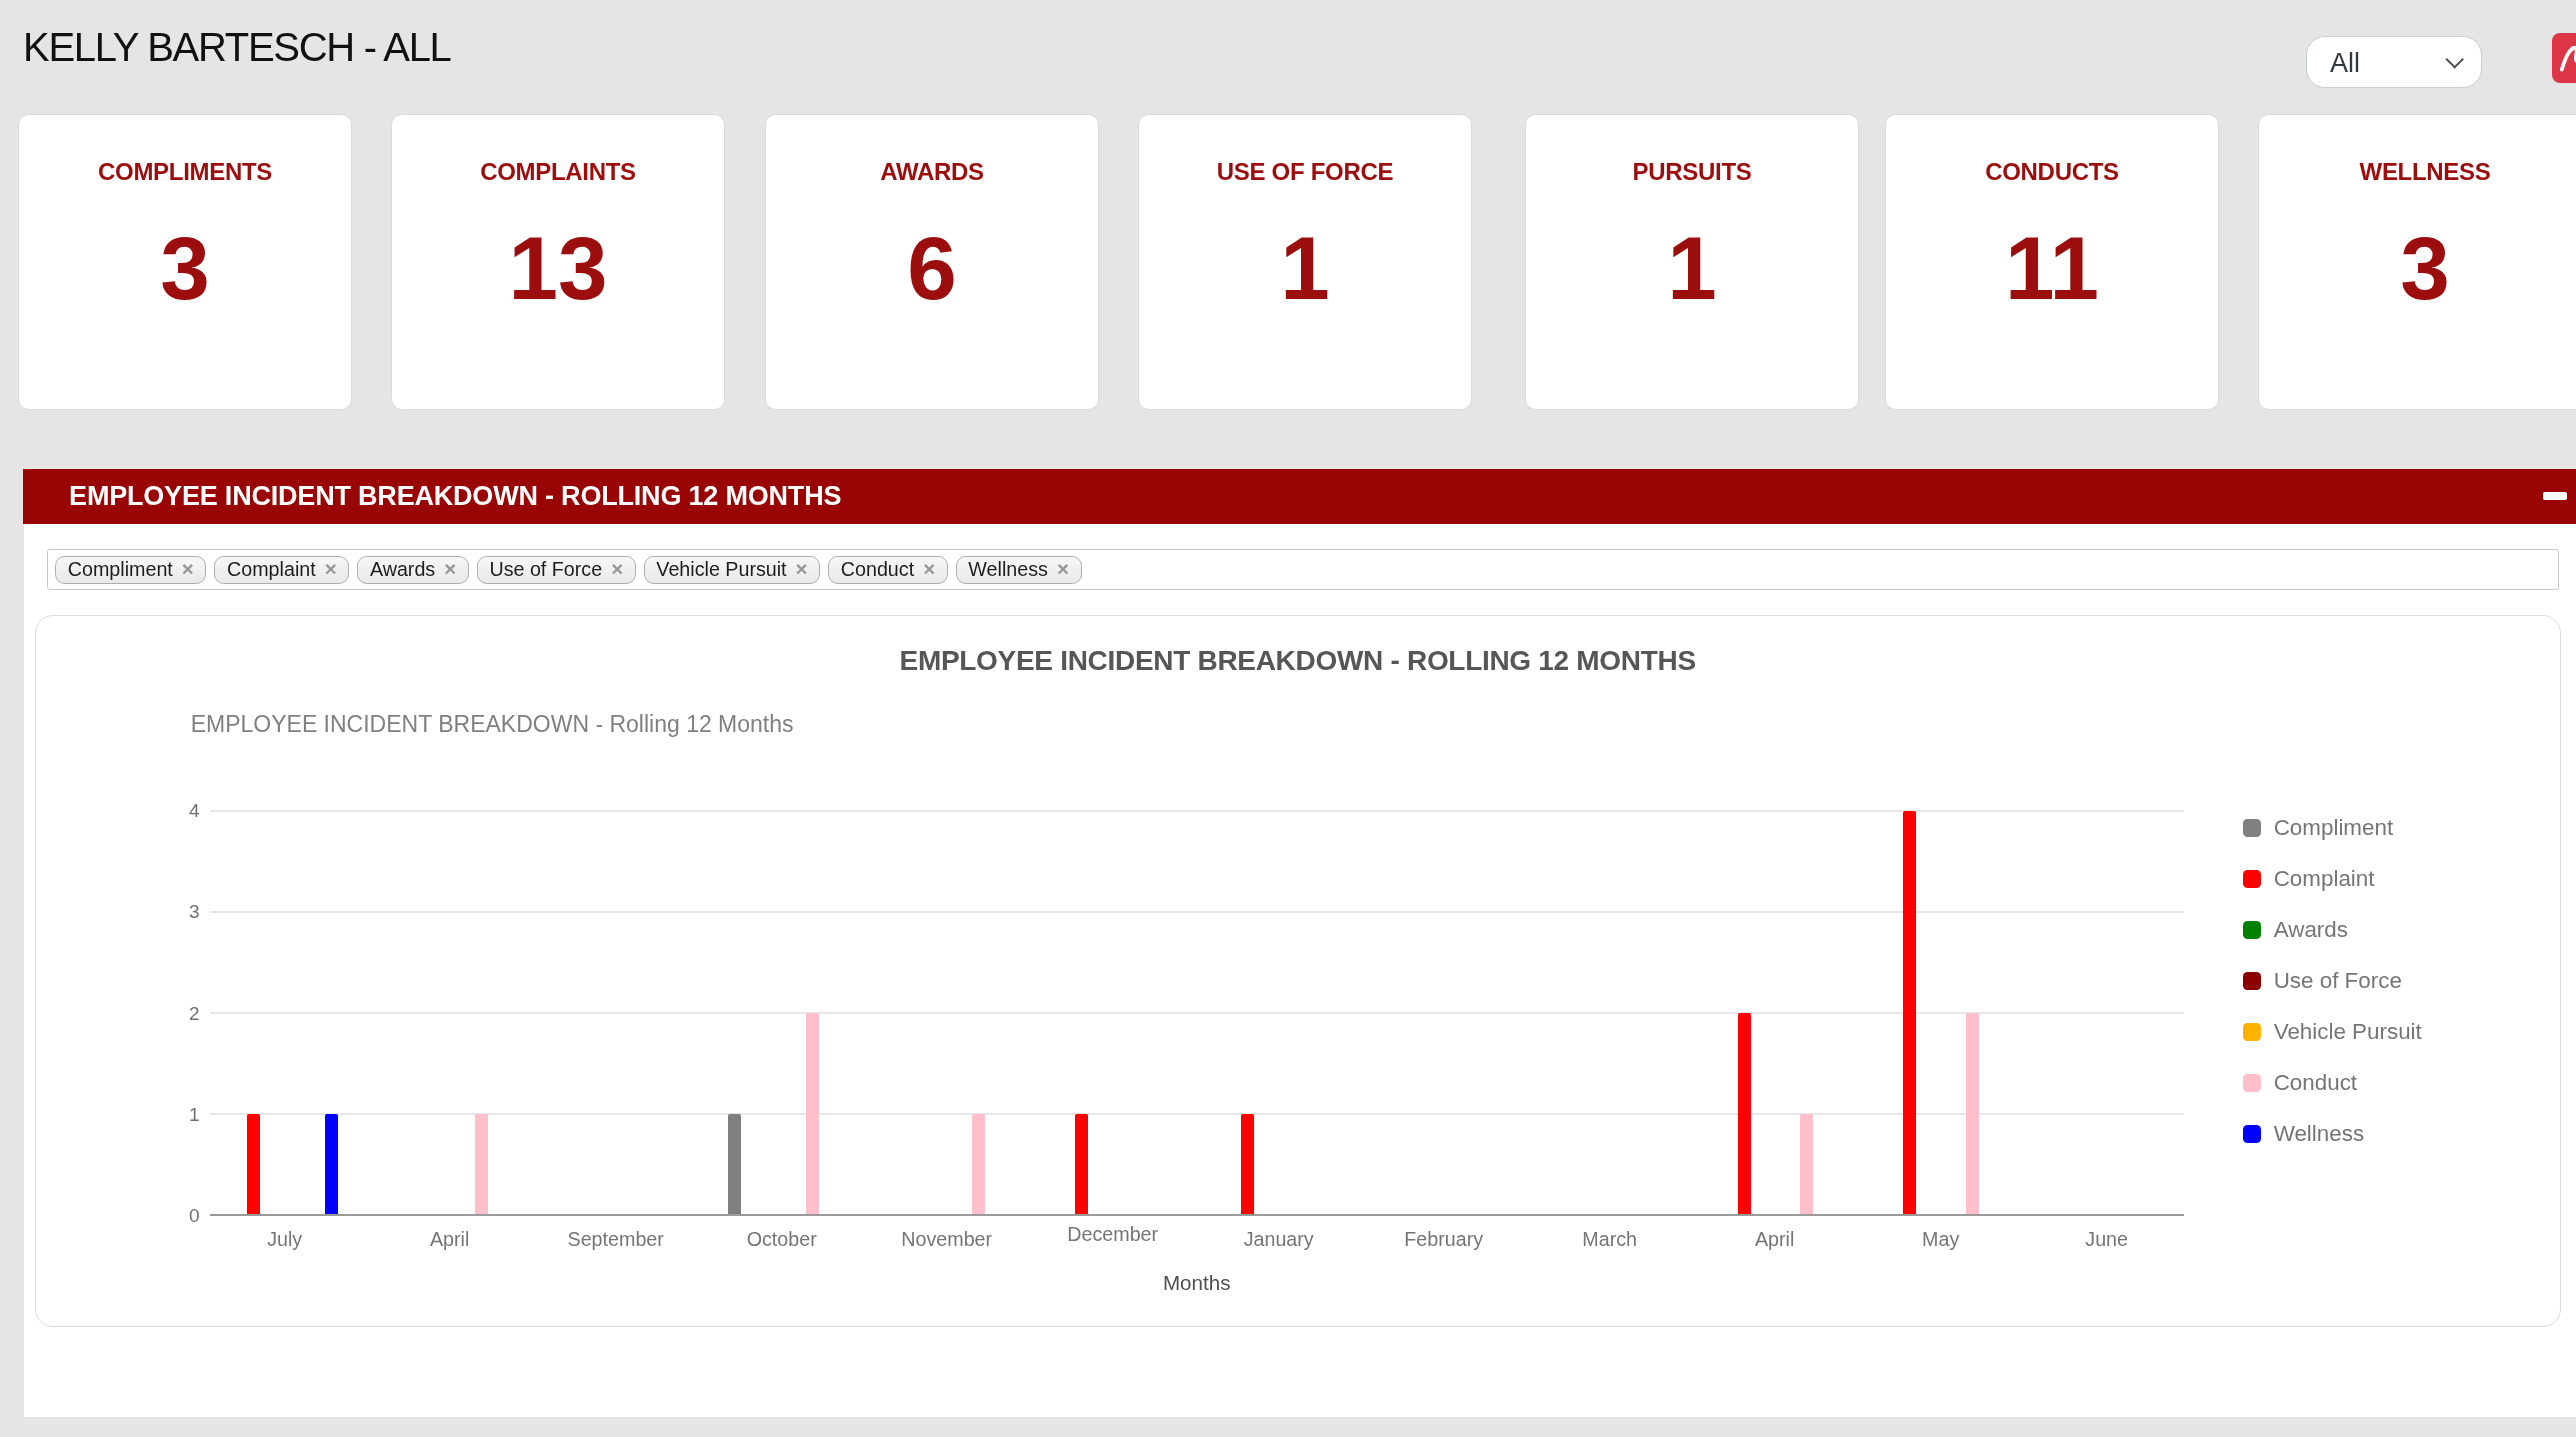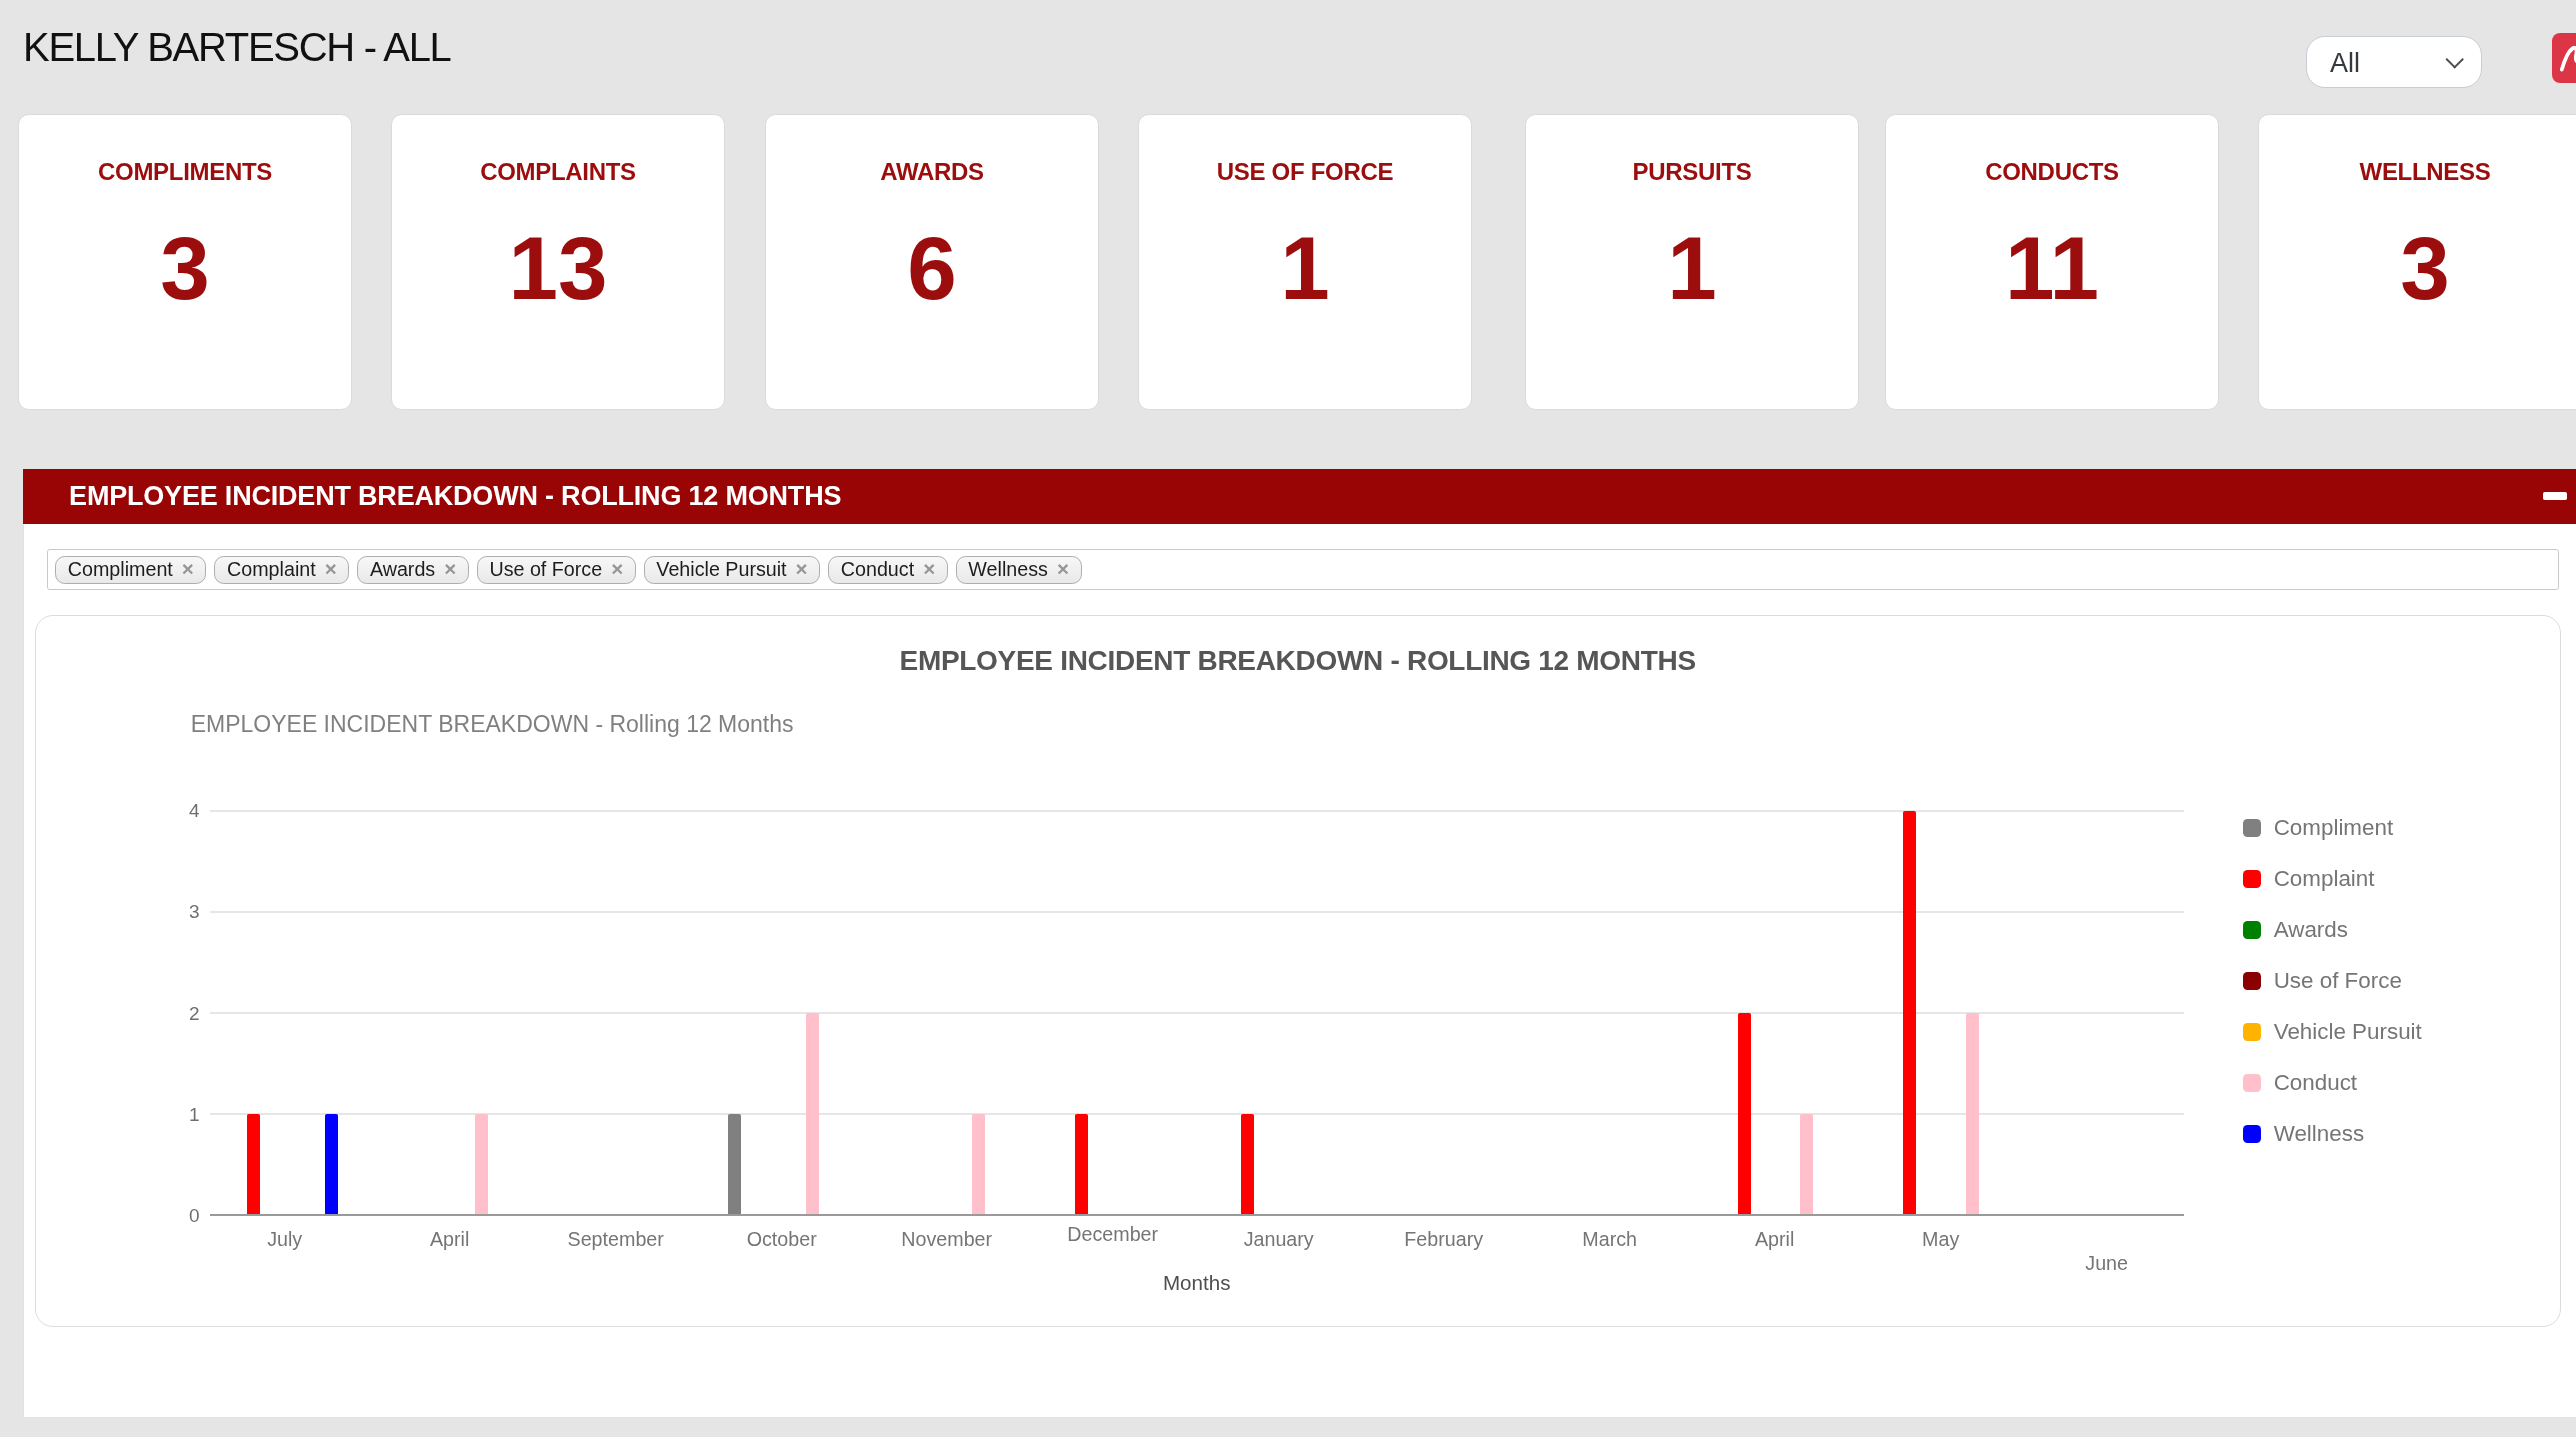--- a/index.html
+++ b/index.html
@@ -176,21 +176,21 @@
           <div class="xtick" style="left: 338px; top: 612px;">April</div>
           <div class="xtick" style="left: 504px; top: 612px;">September</div>
           <div class="xtick" style="left: 670px; top: 612px;">October</div>
           <div class="xtick" style="left: 835px; top: 612px;">November</div>
           <div class="xtick" style="left: 1001px; top: 607px;">December</div>
           <div class="xtick" style="left: 1167px; top: 612px;">January</div>
           <div class="xtick" style="left: 1332px; top: 612px;">February</div>
           <div class="xtick" style="left: 1498px; top: 612px;">March</div>
           <div class="xtick" style="left: 1663px; top: 612px;">April</div>
           <div class="xtick" style="left: 1829px; top: 612px;">May</div>
-          <div class="xtick" style="left: 1995px; top: 612px; margin-top: 24px;">June</div>
+          <div class="xtick" style="left: 1995px; top: 612px;">June</div>
         </div>
       <div id="legend">
           <div class="lgd-swatch" style="left: 2207px; top: 203px; background: rgb(128, 128, 128);"></div>
           <div class="lgd-label" style="left: 2238px; top: 199px;">Compliment</div>
           <div class="lgd-swatch" style="left: 2207px; top: 254px; background: rgb(255, 0, 0);"></div>
           <div class="lgd-label" style="left: 2238px; top: 250px;">Complaint</div>
           <div class="lgd-swatch" style="left: 2207px; top: 305px; background: rgb(0, 128, 0);"></div>
           <div class="lgd-label" style="left: 2238px; top: 301px;">Awards</div>
           <div class="lgd-swatch" style="left: 2207px; top: 356px; background: rgb(139, 0, 0);"></div>
           <div class="lgd-label" style="left: 2238px; top: 352px;">Use of Force</div>

